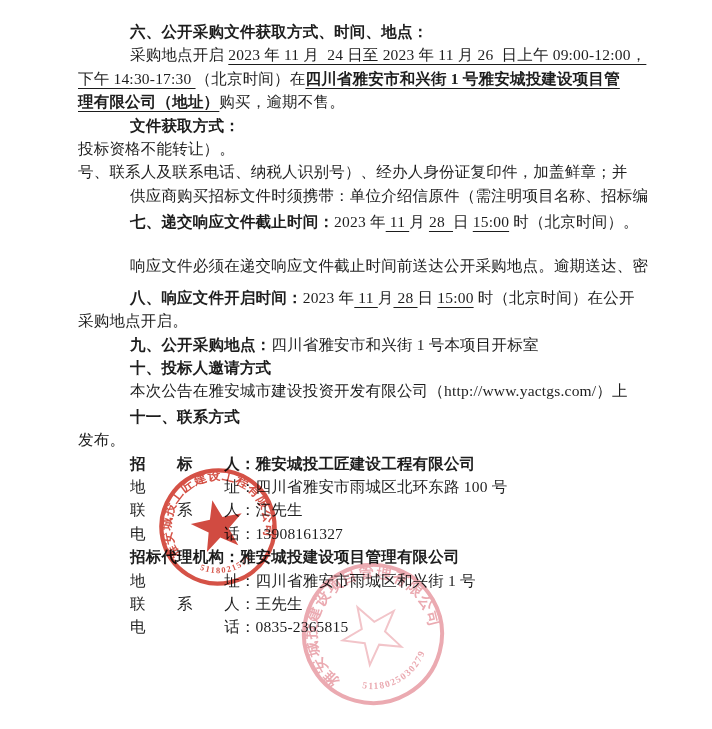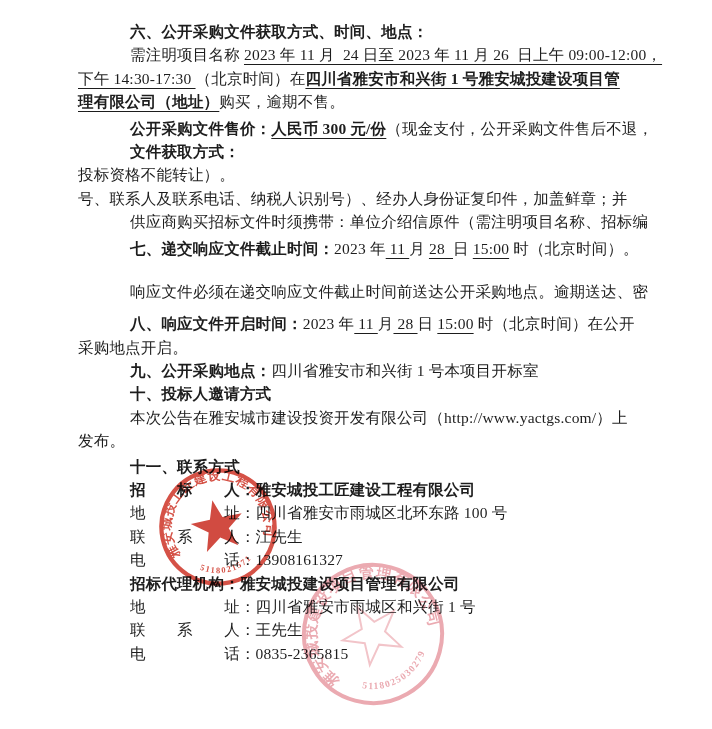--- a/index.html
+++ b/index.html
@@ -46,37 +46,36 @@
     font-family:"Liberation Serif","DejaVu Serif",serif;
     font-weight:700;
   }
 </style>
 </head>
 <body>
 
 <div class="page">
   <div>
       <div class="doc-line indent"><span class="b">六、公开采购文件获取方式、时间、地点：</span></div>
-      <div class="doc-line indent"><span class="">需注明项目名称 </span><span class=" u">2023 年 11 月  24 日至 2023 年 11 月 26  日上午 09:00-12:00，</span></div>
+      <div class="doc-line indent"><span class="">采购地点开启 </span><span class=" u">2023 年 11 月  24 日至 2023 年 11 月 26  日上午 09:00-12:00，</span></div>
       <div class="doc-line"><span class=" u">下午 14:30-17:30 </span><span class="">（北京时间）在</span><span class="b u">四川省雅安市和兴街 1 号雅安城投建设项目管</span></div>
       <div class="doc-line"><span class="b u">理有限公司（地址）</span><span class="">购买，逾期不售。</span></div>
-      <div class="doc-line indent gap-s"><span class="b">公开采购文件售价：</span><span class="b u">人民币 300 元/份</span><span class="">（现金支付，公开采购文件售后不退，</span></div>
       <div class="doc-line indent"><span class="b">文件获取方式：</span></div>
       <div class="doc-line"><span class="">投标资格不能转让）。</span></div>
       <div class="doc-line"><span class="">号、联系人及联系电话、纳税人识别号）、经办人身份证复印件，加盖鲜章；并</span></div>
       <div class="doc-line indent"><span class="">供应商购买招标文件时须携带：单位介绍信原件（需注明项目名称、招标编</span></div>
       <div class="doc-line indent gap-s"><span class="b">七、递交响应文件截止时间：</span><span class="">2023 年</span><span class=" u"> 11 </span><span class="">月 </span><span class=" u">28  </span><span class="">日 </span><span class=" u">15:00</span><span class=""> 时（北京时间）。</span></div>
       <div class="doc-line indent gap-m"><span class="">响应文件必须在递交响应文件截止时间前送达公开采购地点。逾期送达、密</span></div>
       <div class="doc-line indent gap-l"><span class="b">八、响应文件开启时间：</span><span class="">2023 年</span><span class=" u"> 11 </span><span class="">月</span><span class=" u"> 28 </span><span class="">日 </span><span class=" u">15:00</span><span class=""> 时（北京时间）在公开</span></div>
       <div class="doc-line"><span class="">采购地点开启。</span></div>
       <div class="doc-line indent"><span class="b">九、公开采购地点：</span><span class="">四川省雅安市和兴街 1 号本项目开标室</span></div>
       <div class="doc-line indent"><span class="b">十、投标人邀请方式</span></div>
       <div class="doc-line indent"><span class="">本次公告在雅安城市建设投资开发有限公司（http://www.yactgs.com/）上</span></div>
+      <div class="doc-line indent gap-xs"><span class="b">十一、联系方式</span></div>
       <div class="doc-line"><span class="">发布。</span></div>
-      <div class="doc-line indent gap-xs"><span class="b">十一、联系方式</span></div>
       <div class="doc-line indent"><span class="b">招　　标　　人：雅安城投工匠建设工程有限公司</span></div>
       <div class="doc-line indent"><span class="">地　　　　　址：四川省雅安市雨城区北环东路 100 号</span></div>
       <div class="doc-line indent"><span class="">联　　系　　人：江先生</span></div>
       <div class="doc-line indent"><span class="">电　　　　　话：13908161327</span></div>
       <div class="doc-line indent"><span class="b">招标代理机构：雅安城投建设项目管理有限公司</span></div>
       <div class="doc-line indent"><span class="">地　　　　　址：四川省雅安市雨城区和兴街 1 号</span></div>
       <div class="doc-line indent"><span class="">联　　系　　人：王先生</span></div>
       <div class="doc-line indent"><span class="">电　　　　　话：0835-2365815</span></div>
     </div>
 

